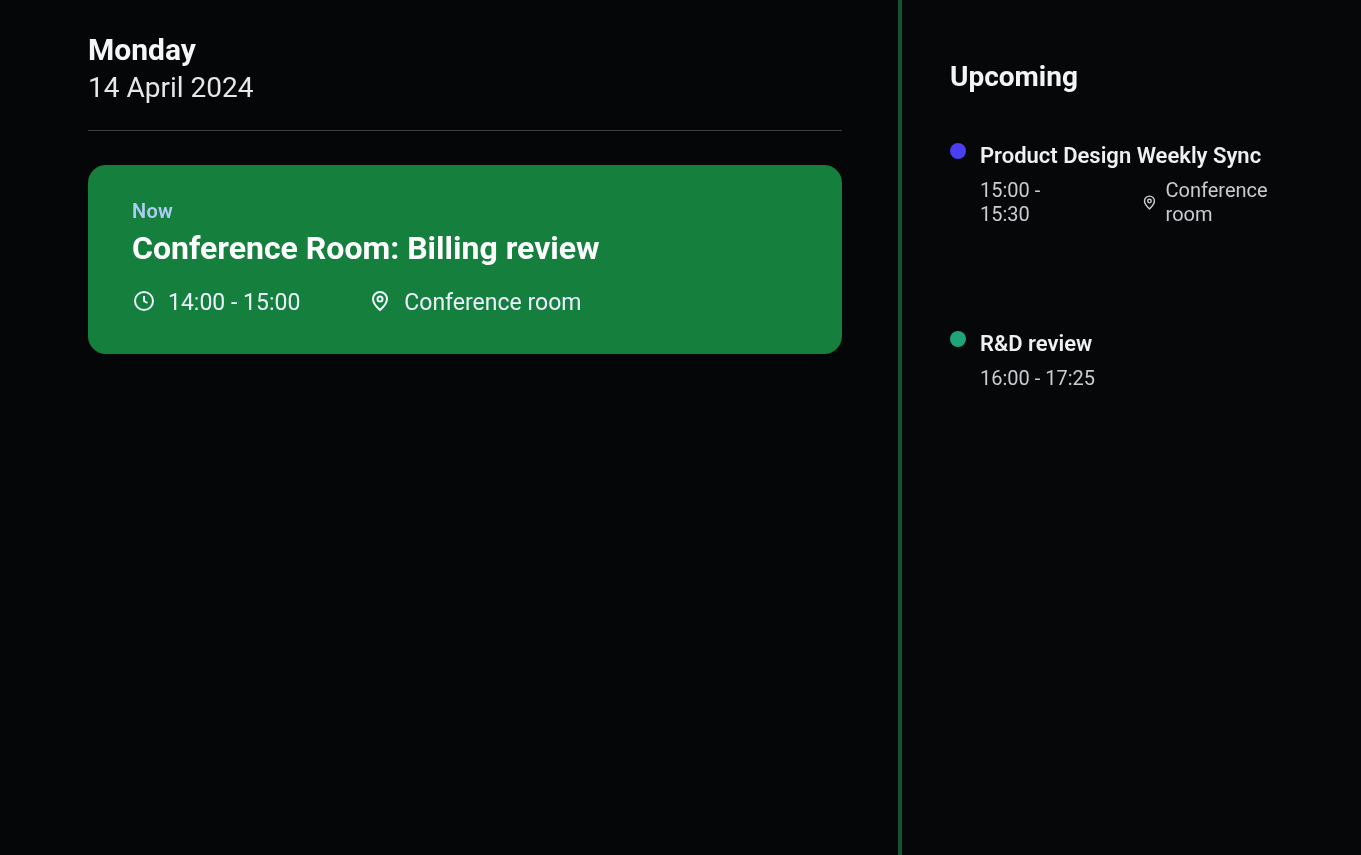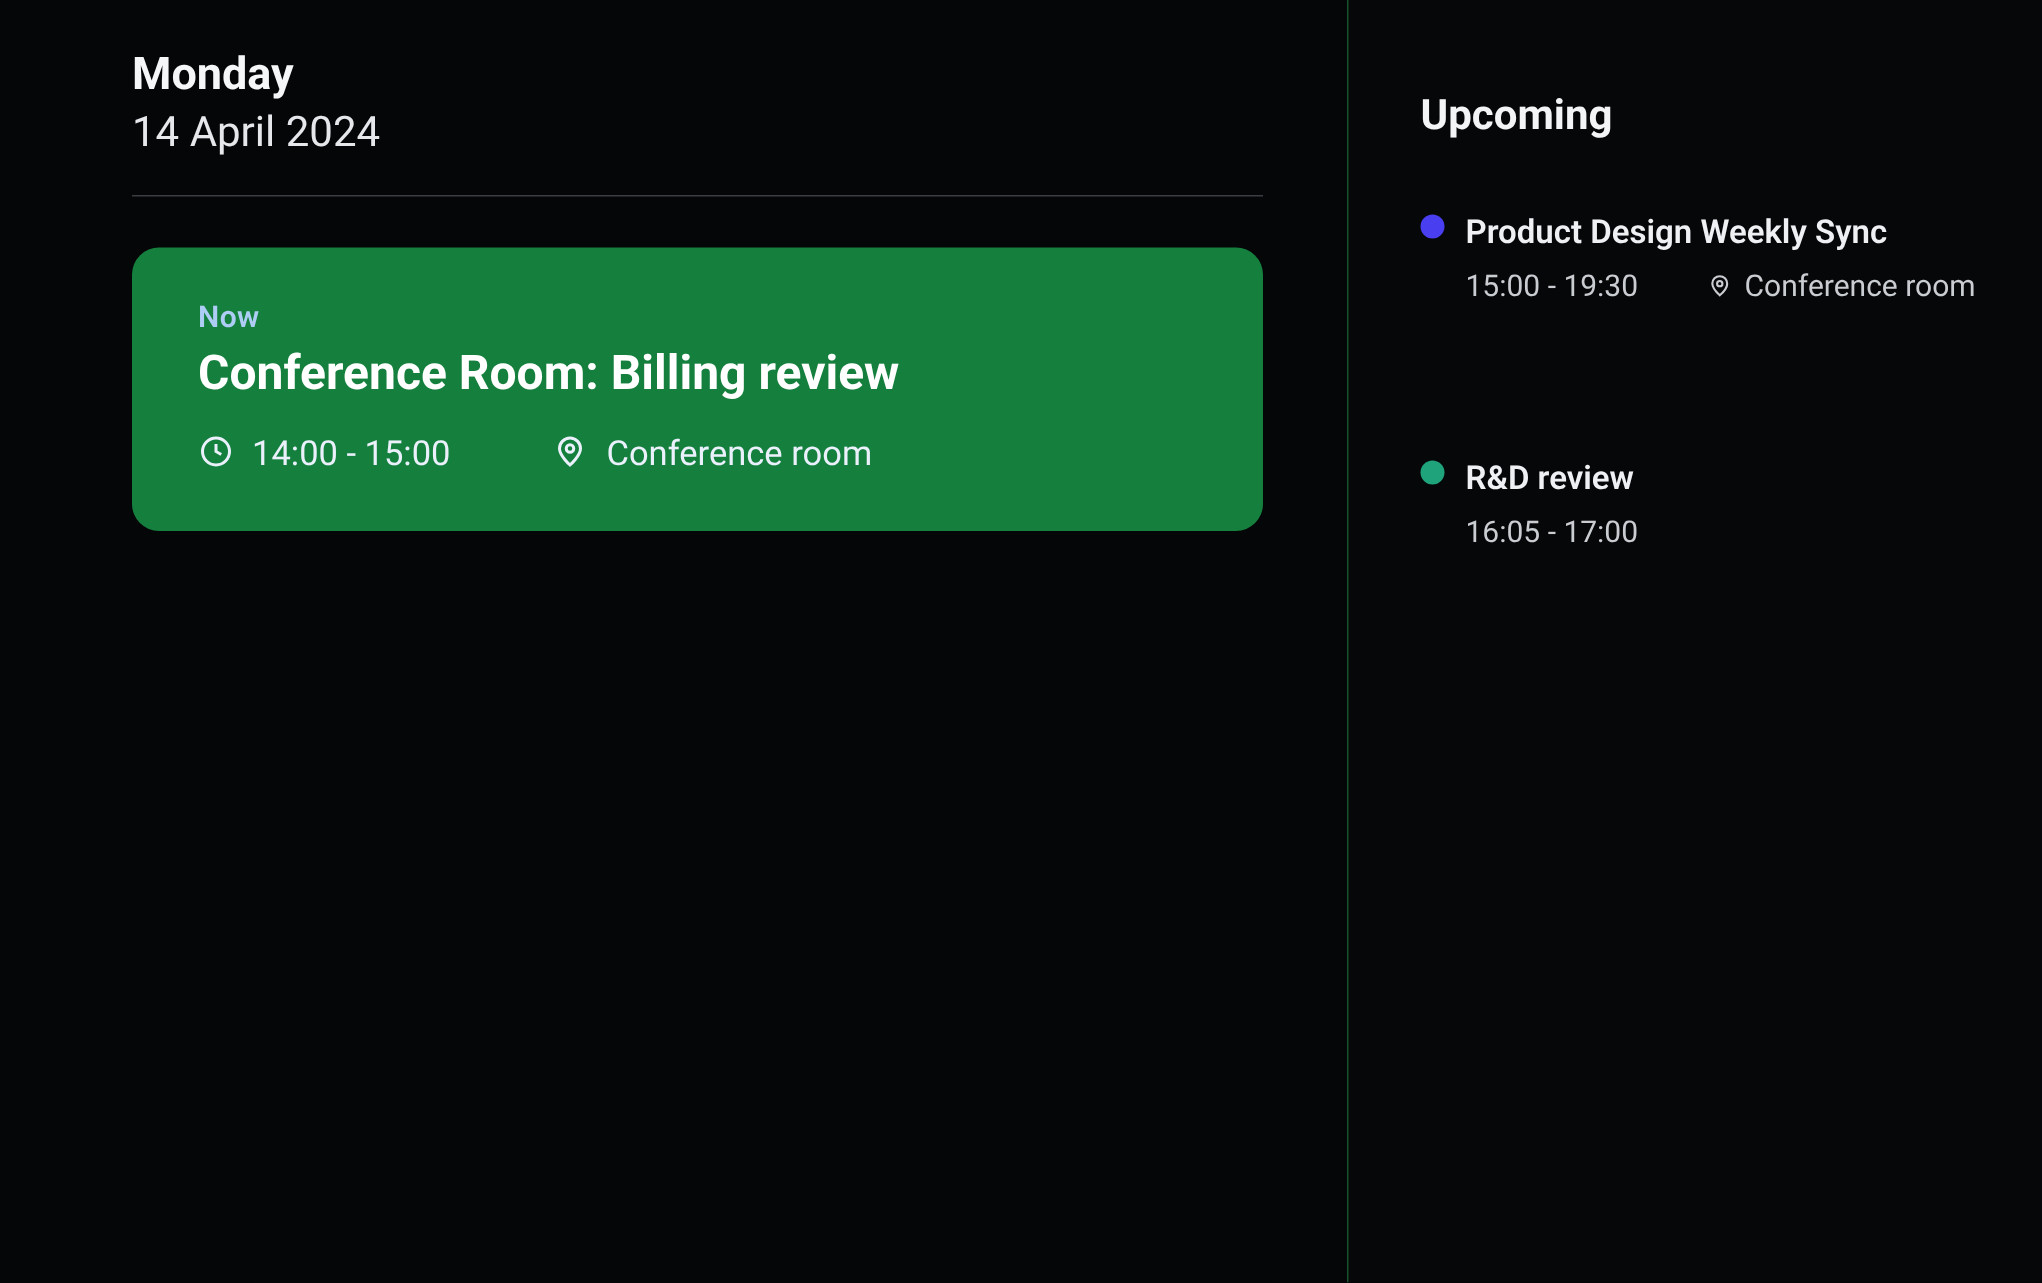--- a/index.html
+++ b/index.html
@@ -66,21 +66,21 @@
       color:#eaf1fc;
       font-weight:400;
     }
     .meta-item{ display:flex; gap:12px; }
     .icon-svg-lg{ width:24px; height:24px; stroke:#eaf1fc; fill:none; stroke-width:2; }
 
     
     .sidebar{
       flex:1 1 auto;
       background:#060708;
-      border-left:1px solid #14532d;
+      border-left:4px solid #14532d;
       padding:60px 42px 40px 48px;
     }
     .side-title{
       font-size:28px;
       font-weight:700;
       color:#f3f4f6;
     }
 
     .up-item{
       margin-top:50px;
@@ -151,34 +151,34 @@
 
 <aside class="sidebar">
   <div class="side-title">Upcoming</div>
 
   <div class="up-item">
     <div class="up-head">
       <span class="dot" style="background:#4a3ff0"></span>
       <span class="up-title">Product Design Weekly Sync</span>
     </div>
     <div class="up-meta">
-      <span>15:00 - 19:30</span>
+      <span>15:00 - 15:30</span>
       <span class="up-loc">
         <svg class="icon-svg-sm" viewBox="0 0 24 24">
           <path d="M12 21s-7-6.2-7-11a7 7 0 1 1 14 0c0 4.8-7 11-7 11z"></path>
           <circle cx="12" cy="10" r="2.5"></circle>
         </svg>
         <span>Conference room</span>
       </span>
     </div>
   </div>
 
   <div class="up-item">
     <div class="up-head">
       <span class="dot" style="background:#1fa37a"></span>
       <span class="up-title">R&amp;D review</span>
     </div>
     <div class="up-meta">
-      <span>16:05 - 17:00</span>
+      <span>16:00 - 17:25</span>
     </div>
   </div>
 
 </aside>
 
 </body></html>

